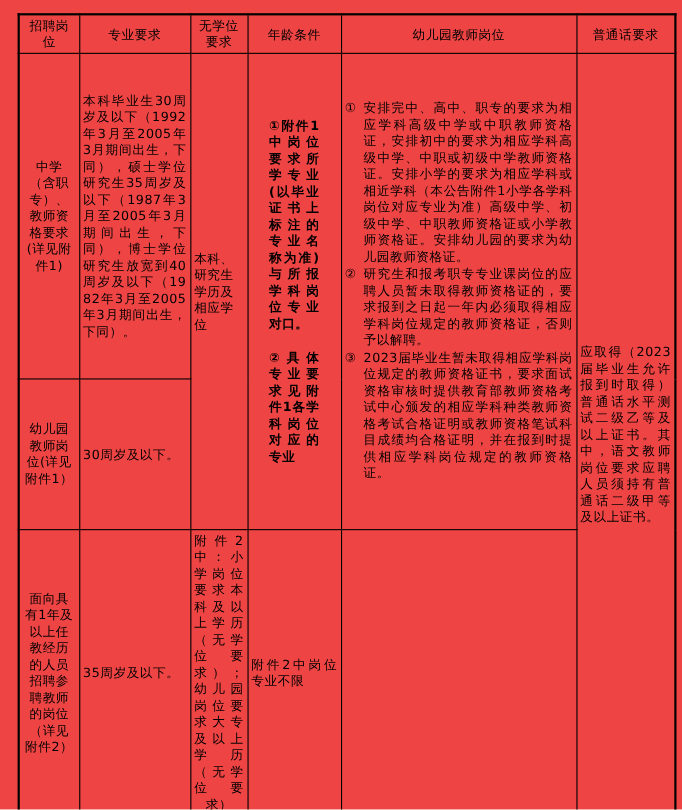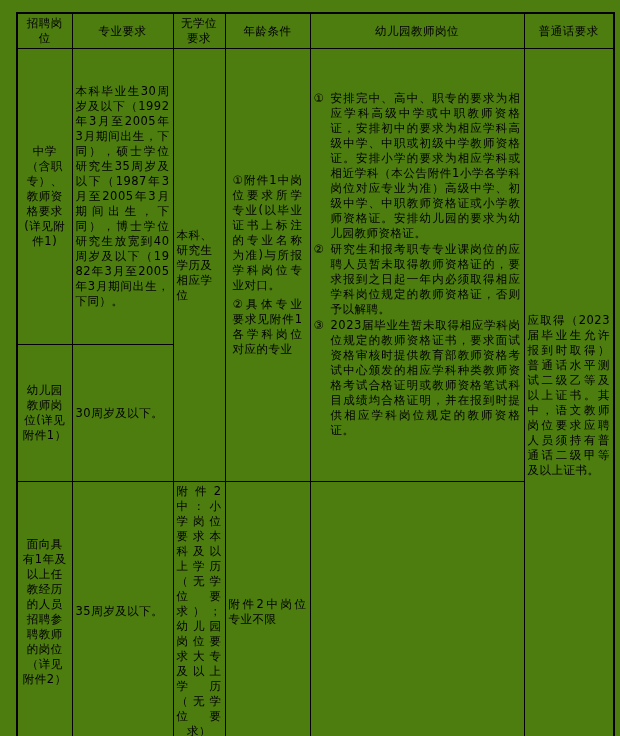--- a/index.html
+++ b/index.html
@@ -9,21 +9,21 @@
     height: 736px;
     background: #ffffff;
     overflow: hidden;
     font-family: "DejaVu Sans", "Liberation Sans", sans-serif;
     color: #000;
   }
   .page {
     position: relative;
     width: 620px;
     height: 736px;
-    background: #4d7c0f;
+    background: #ef4444;
   }
   table.doc-table {
     position: absolute;
     left: 16px;
     top: 12px;
     border-collapse: collapse;
     table-layout: fixed;
     width: 597px;
     border: 2px solid #000;
   }
@@ -37,21 +37,21 @@
     vertical-align: middle;
     letter-spacing: 0.5px;
     word-break: break-all;
     overflow: hidden;
   }
   th.hdr { text-align: center; font-size: 12px; }
   td.c-pos  { text-align: center; }
   td.c-age  { text-align: justify; text-justify: inter-character; padding: 2px 5px; margin-top: 31px; }
   td.c-edu  { text-align: left; }
   td.c-major { text-align: justify; text-justify: inter-character; padding: 2px 4px; }
-  td.c-major .major-item { margin: 4px; }
+  td.c-major .major-item { margin: 16px; font-weight: bold; }
   td.c-qual {
     vertical-align: top;
     padding: 3px 4px 2px 4px;
     border-bottom: 1px dashed #b3b3b3; 
   }
   .qual-item { display: flex; align-items: flex-start; margin-bottom: 1px; }
   .qual-marker { flex: 0 0 17px; text-align: left; }
   .qual-text { flex: 1 1 auto; text-align: justify; text-justify: inter-character; }
   .qual-text b { font-weight: normal; }
   td.c-mand { text-align: justify; text-justify: inter-character; padding: 2px 5px; }

